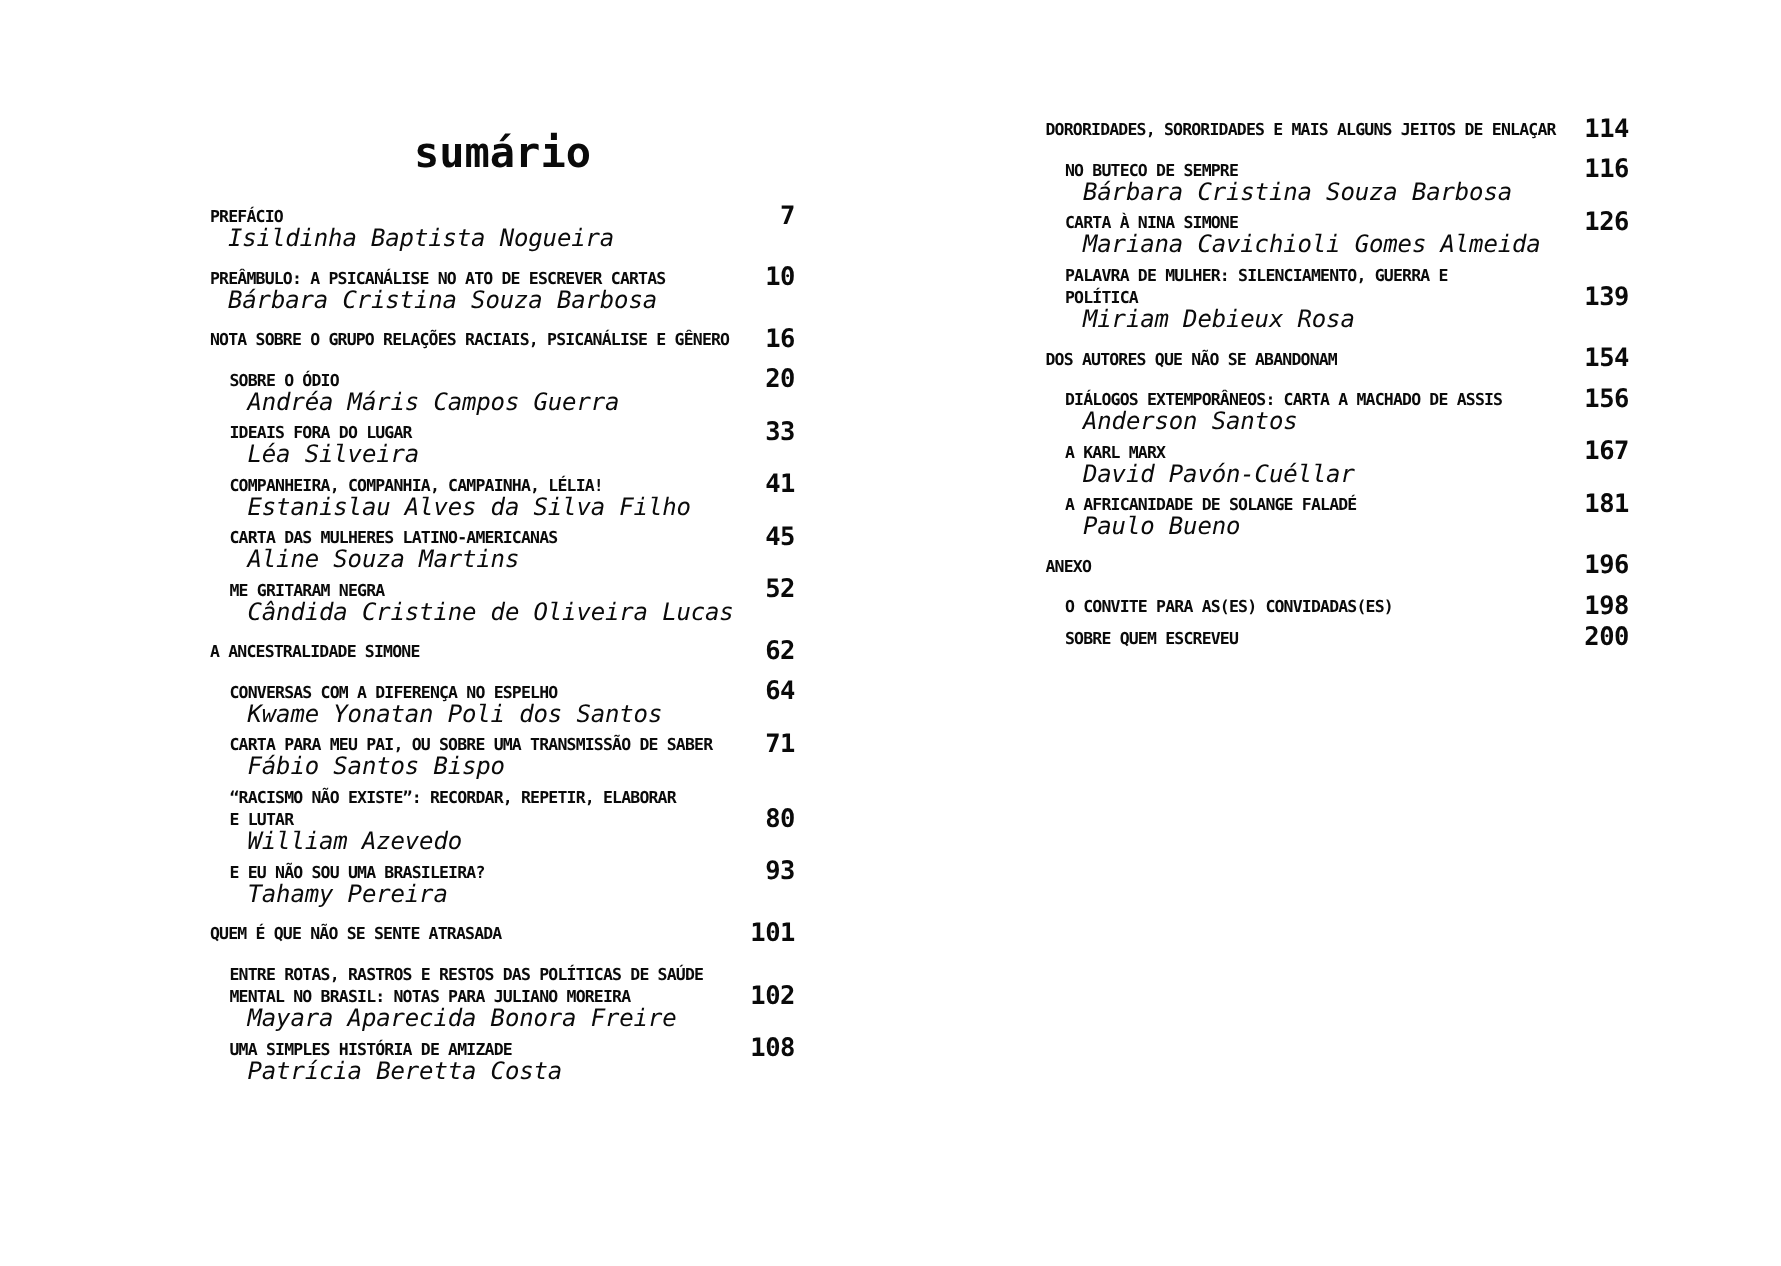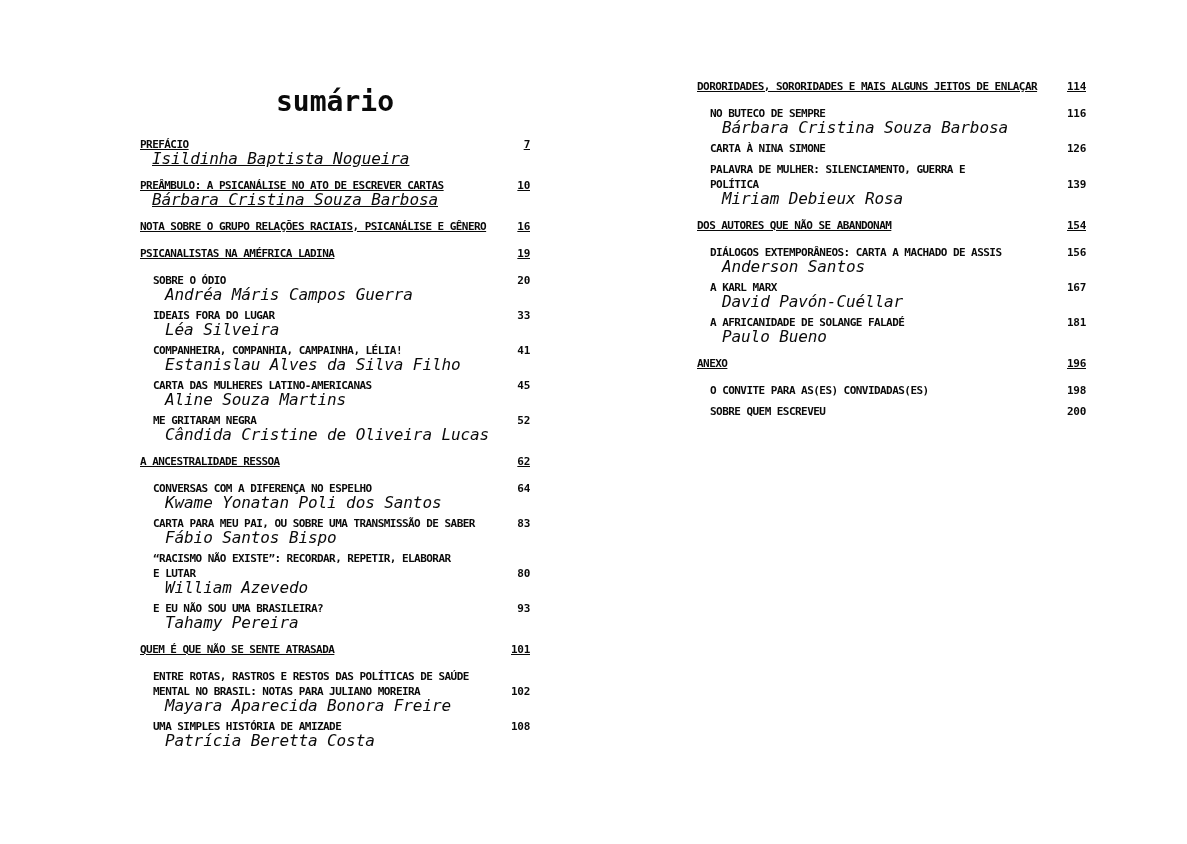--- a/index.html
+++ b/index.html
@@ -36,41 +36,40 @@
     font-weight: bold;
     text-align: center;
     letter-spacing: 0px;
   }
   .entry {
     margin: 0 0 6px 0;
   }
   .entry.section {
     margin-top: 12px;
     margin-bottom: 12px;
-    text-decoration: underline;
   }
   .entry.chapter {
     margin-left: 13px;
   }
   .row {
     display: flex;
     align-items: flex-end;
   }
   .title {
     flex: 1;
     font-weight: bold;
     font-size: 11px;
     line-height: 15px;
     letter-spacing: -0.55px;
     white-space: pre-line;
     padding-right: 10px;
   }
   .pagenum {
     font-weight: bold;
-    font-size: 11px;
+    font-size: 17px;
     line-height: 15px;
     letter-spacing: -0.3px;
     white-space: nowrap;
   }
   .author {
     font-style: italic;
     font-size: 16px;
     line-height: 14px;
     letter-spacing: -0.1px;
     margin-left: 12px;
@@ -99,27 +98,20 @@
   </div>
 
   <div class="entry section">
     <div class="row">
       <div class="title">NOTA SOBRE O GRUPO RELAÇÕES RACIAIS, PSICANÁLISE E GÊNERO</div>
       <div class="pagenum">16</div>
     </div>
 
   </div>
 
-  <div class="entry section">
-    <div class="row">
-      <div class="title">PSICANALISTAS NA AMÉFRICA LADINA</div>
-      <div class="pagenum">19</div>
-    </div>
-
-  </div>
 
   <div class="entry chapter">
     <div class="row">
       <div class="title">SOBRE O ÓDIO</div>
       <div class="pagenum">20</div>
     </div>
     <div class="author">Andréa Máris Campos Guerra</div>
   </div>
 
   <div class="entry chapter">
@@ -149,38 +141,38 @@
   <div class="entry chapter">
     <div class="row">
       <div class="title">ME GRITARAM NEGRA</div>
       <div class="pagenum">52</div>
     </div>
     <div class="author">Cândida Cristine de Oliveira Lucas</div>
   </div>
 
   <div class="entry section">
     <div class="row">
-      <div class="title">A ANCESTRALIDADE RESSOA</div>
+      <div class="title">A ANCESTRALIDADE SIMONE</div>
       <div class="pagenum">62</div>
     </div>
 
   </div>
 
   <div class="entry chapter">
     <div class="row">
       <div class="title">CONVERSAS COM A DIFERENÇA NO ESPELHO</div>
       <div class="pagenum">64</div>
     </div>
     <div class="author">Kwame Yonatan Poli dos Santos</div>
   </div>
 
   <div class="entry chapter">
     <div class="row">
       <div class="title">CARTA PARA MEU PAI, OU SOBRE UMA TRANSMISSÃO DE SABER</div>
-      <div class="pagenum">83</div>
+      <div class="pagenum">71</div>
     </div>
     <div class="author">Fábio Santos Bispo</div>
   </div>
 
   <div class="entry chapter">
     <div class="row">
       <div class="title">“RACISMO NÃO EXISTE”: RECORDAR, REPETIR, ELABORAR
 E LUTAR</div>
       <div class="pagenum">80</div>
     </div>
@@ -238,20 +230,21 @@
       <div class="pagenum">116</div>
     </div>
     <div class="author">Bárbara Cristina Souza Barbosa</div>
   </div>
 
   <div class="entry chapter">
     <div class="row">
       <div class="title">CARTA À NINA SIMONE</div>
       <div class="pagenum">126</div>
     </div>
+    <div class="author">Mariana Cavichioli Gomes Almeida</div>
   </div>
 
 
   <div class="entry chapter">
     <div class="row">
       <div class="title">PALAVRA DE MULHER: SILENCIAMENTO, GUERRA E
 POLÍTICA</div>
       <div class="pagenum">139</div>
     </div>
     <div class="author">Miriam Debieux Rosa</div>

